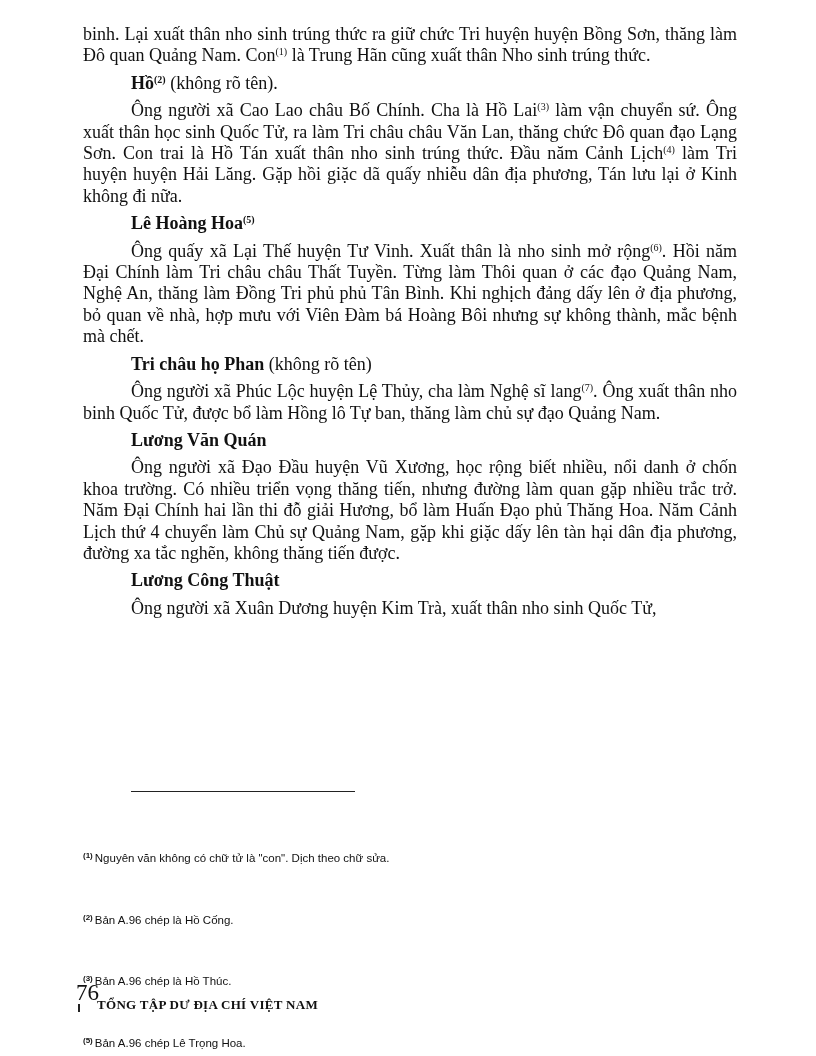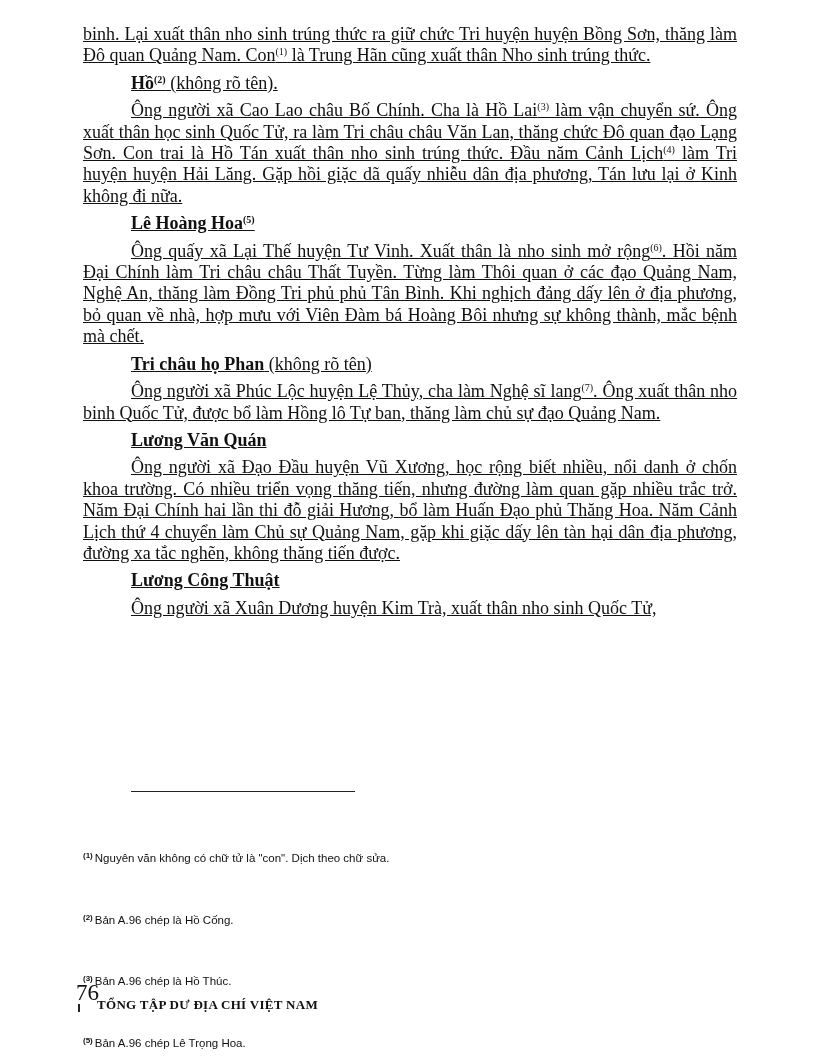--- a/index.html
+++ b/index.html
@@ -1,18 +1,18 @@
 <!DOCTYPE html>
 <html><head>
 <meta charset="utf-8">
 <style>
   html, body { margin: 0; padding: 0; background: #ffffff; }
   body { width: 816px; height: 1056px; position: relative; overflow: hidden; color: #111; }
   .page { position: absolute; left: 83px; top: 24px; width: 654px; }
-  .serif { font-family: "Liberation Serif", "DejaVu Serif", serif; text-decoration: underline; }
+  .serif { font-family: "Liberation Serif", "DejaVu Serif", serif; }
   p.body { margin: 0; font-size: 18px; line-height: 21.4px; text-align: justify; text-indent: 48px; }
   p.body.noindent { text-indent: 0; }
   p.body + p.body, p.body + h3, h3 + p.body { margin-top: 6px; }
   h3 { margin: 7px 0 0 0; padding-left: 48px; font-size: 18px; line-height: 21.4px; font-weight: bold; }
   h3 .normal { font-weight: normal; }
   sup { font-size: 10px; vertical-align: 6px; line-height: 0; }
   .rule { position: absolute; left: 131px; top: 791px; width: 224px; height: 0; border-top: 1.3px solid #222; }
   .footnotes { position: absolute; left: 83px; top: 811px; width: 660px; font-family: "Liberation Sans", "DejaVu Sans", sans-serif; font-size: 11.5px; color: #111; }
   .fn { height: 21.5px; line-height: 14px; white-space: nowrap; margin-top: 40px; }
   .fn sup { font-size: 8px; vertical-align: 4px; font-weight: bold; margin-right: 2px; }

